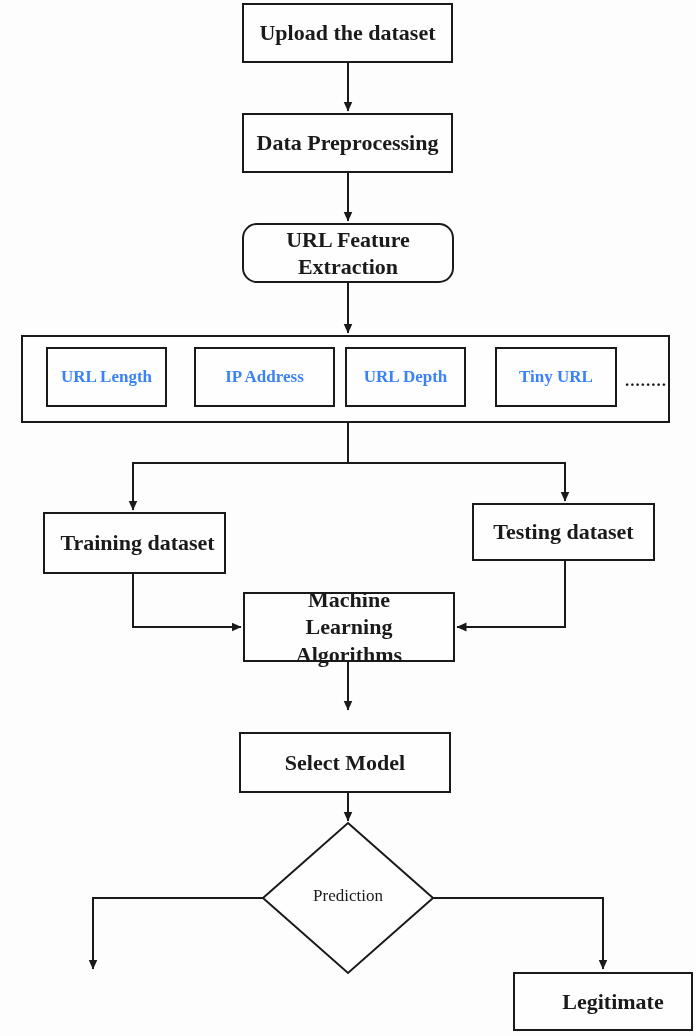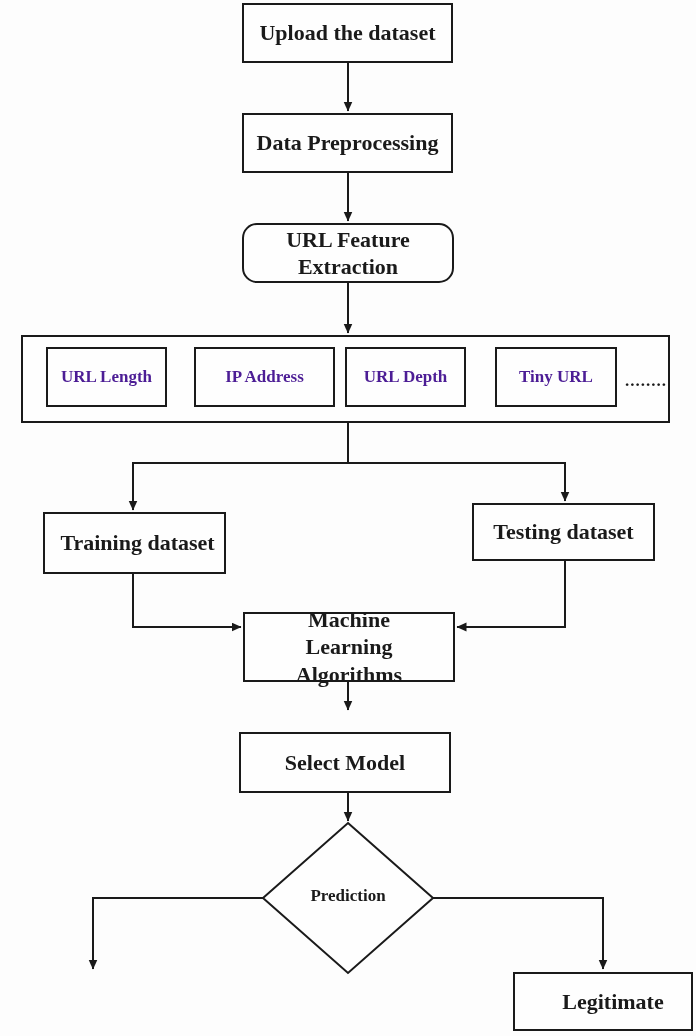--- a/index.html
+++ b/index.html
@@ -47,55 +47,55 @@
     position: absolute;
     box-sizing: border-box;
     background: #fefefe;
     border: 2px solid #1a1a1a;
     display: flex;
     align-items: center;
     justify-content: center;
     text-align: center;
     font-weight: 700;
     font-size: 17px;
-    color: #4c1d95;
+    color: #3b82f6;
     z-index: 3;
   }
   .dots {
     position: absolute;
     font-weight: 700;
     font-size: 17px;
     color: #1a1a1a;
     letter-spacing: 1px;
     z-index: 3;
   }
   .diamond-label {
     position: absolute;
     left: 263px;
     top: 886px;
     width: 170px;
     text-align: center;
-    font-weight: 700;
+    font-weight: 400;
     font-size: 17px;
     color: #1a1a1a;
     z-index: 3;
   }
   
   .n-upload      { left:242px; top:3px;   width:211px; height:60px; }
   .n-preprocess  { left:242px; top:113px; width:211px; height:60px; }
   .n-extract     { left:242px; top:223px; width:212px; height:60px;border-radius:15px; }
   .n-group       { left:21px;  top:335px; width:649px; height:88px; }
   .n-urllength   { left:46px;  top:347px; width:121px; height:60px; }
   .n-ipaddress   { left:194px; top:347px; width:141px; height:60px; }
   .n-urldepth    { left:345px; top:347px; width:121px; height:60px; }
   .n-tinyurl     { left:495px; top:347px; width:122px; height:60px; }
   .n-dots        { left:622px; top:371px; width:48px;  text-align:center; }
   .n-training    { left:43px;  top:512px; width:183px; height:62px;padding-left:6px; }
   .n-testing     { left:472px; top:503px; width:183px; height:58px; }
-  .n-ml          { left:243px; top:592px; width:212px; height:70px; padding:12px 18px;margin-top:20px; }
+  .n-ml          { left:243px; top:592px; width:212px; height:70px; padding:12px 18px; }
   .n-select      { left:239px; top:712px; width:212px; height:61px;margin-top:20px; }
   .n-phishing    { left:3px;   top:972px; width:182px; height:59px; }
   .n-legitimate  { left:513px; top:972px; width:180px; height:59px;padding-left:20px; }
 </style>
 </head>
 <body>
 
 <div id="canvas">
 
   <svg id="connector-layer" viewBox="0 0 696 1036" xmlns="http://www.w3.org/2000/svg">

